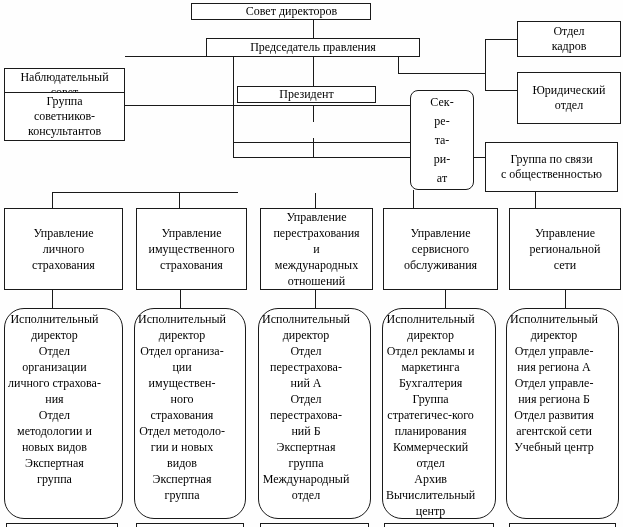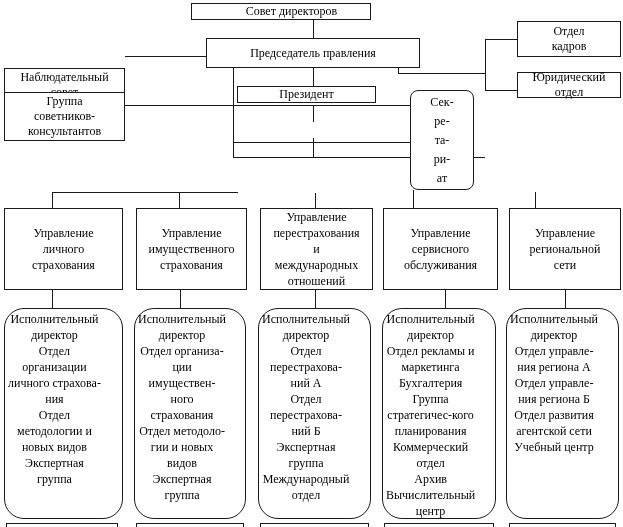--- a/index.html
+++ b/index.html
@@ -47,45 +47,47 @@
   <div class="ln" style="left:413px; top:190px; width:1px; height:18px;"></div>
   <div class="ln" style="left:535px; top:192px; width:1px; height:16px;"></div>
   <div class="ln" style="left:52px; top:290px; width:1px; height:18px;"></div>
   <div class="ln" style="left:180px; top:290px; width:1px; height:18px;"></div>
   <div class="ln" style="left:315px; top:290px; width:1px; height:18px;"></div>
   <div class="ln" style="left:445px; top:290px; width:1px; height:18px;"></div>
   <div class="ln" style="left:565px; top:290px; width:1px; height:18px;"></div>
 
   <div class="box" style="left:191px; top:3px; width:180px; height:17px;padding-left:21px;">Совет директоров</div>
 
-  <div class="box" style="left:206px; top:38px; width:214px; height:30px;">Председатель правления</div>
+  <div class="box" style="left:206px; top:38px; width:214px; height:19px;">Председатель правления</div>
 
   <div class="box" style="left:4px; top:40px; width:121px; height:34px;margin-top:28px;">Наблюдательный
 совет</div>
 
   <div class="box" style="left:517px; top:21px; width:104px; height:36px;">Отдел
 кадров</div>
 
-  <div class="box" style="left:517px; top:72px; width:104px; height:26px;">Юридический
+  <div class="box" style="left:517px; top:72px; width:104px; height:52px;">Юридический
 отдел</div>
 
   <div class="box" style="left:4px; top:92px; width:121px; height:49px;">Группа
 советников-
 консультантов</div>
 
   <div class="box" style="left:237px; top:86px; width:139px; height:17px;font-family:Liberation Serif, serif;">Президент</div>
 
 
   <div class="box sec" style="left:410px; top:90px; width:64px; height:100px;border-radius:8px;">Сек-
 ре-
 та-
 ри-
 ат</div>
 
 
+  <div class="box" style="left:485px; top:142px; width:133px; height:50px;">Группа по связи
+с общественностью</div>
 
   <div class="box dept" style="left:4px; top:208px; width:119px; height:82px;">Управление
 личного
 страхования</div>
   <div class="box dept" style="left:136px; top:208px; width:111px; height:82px;">Управление
 имущественного
 страхования</div>
   <div class="box dept" style="left:260px; top:208px; width:113px; height:82px;">Управление
 перестрахования
 и

